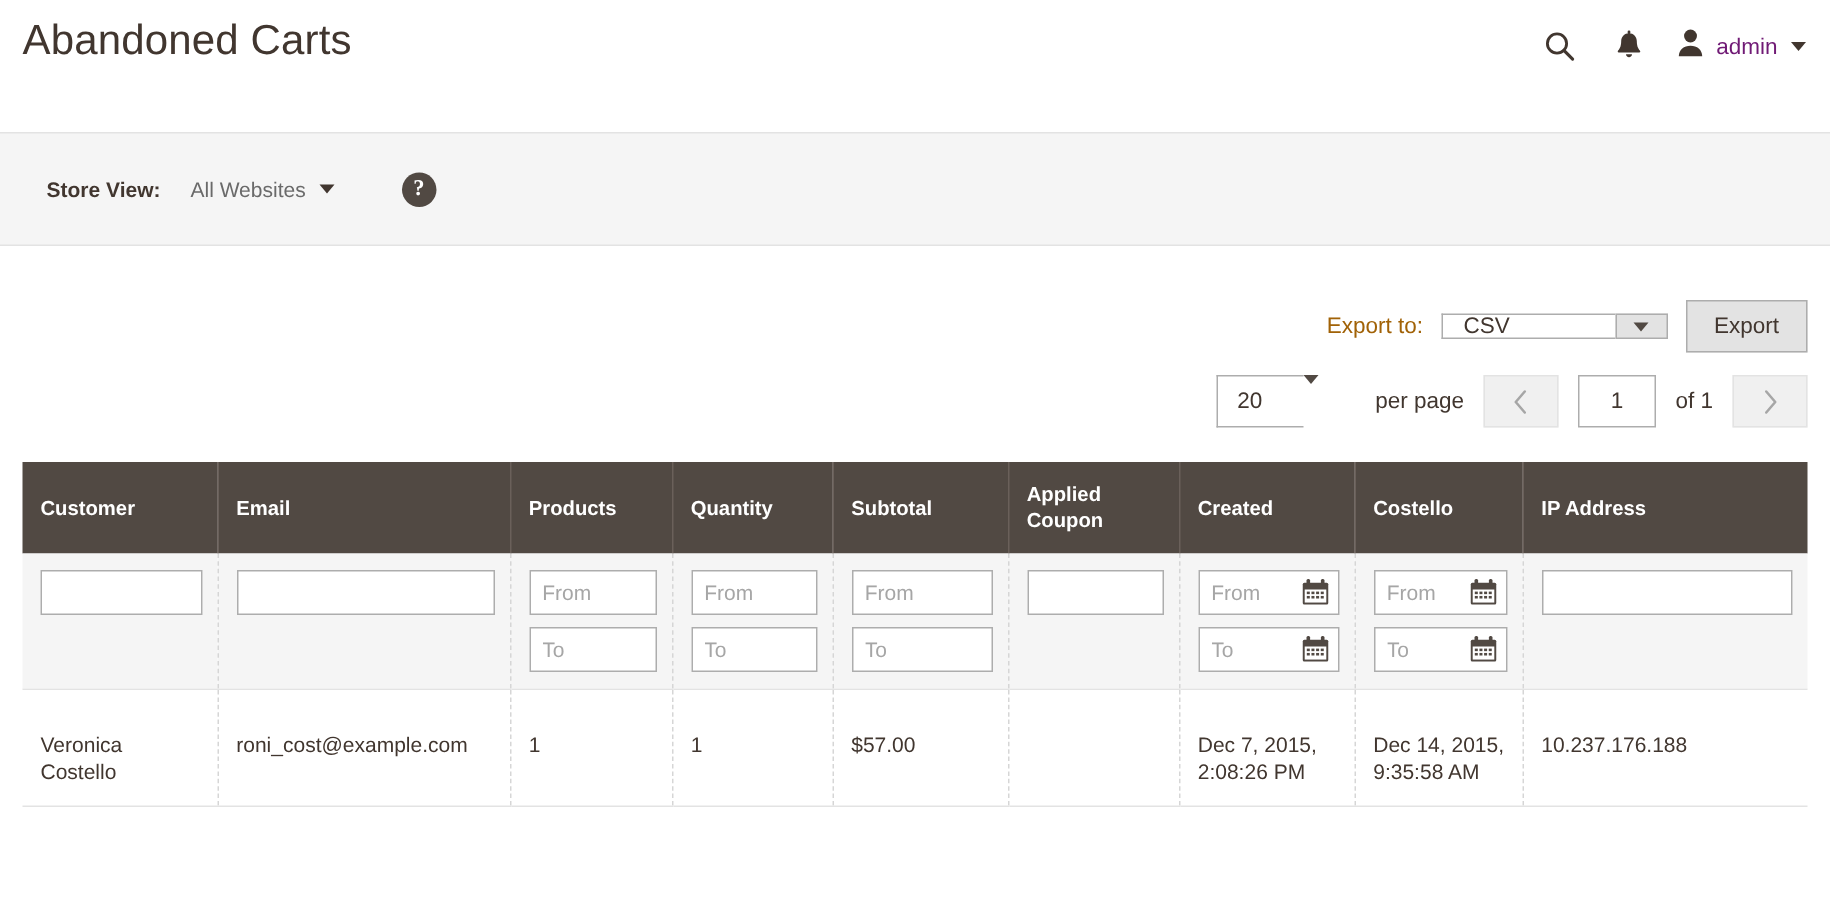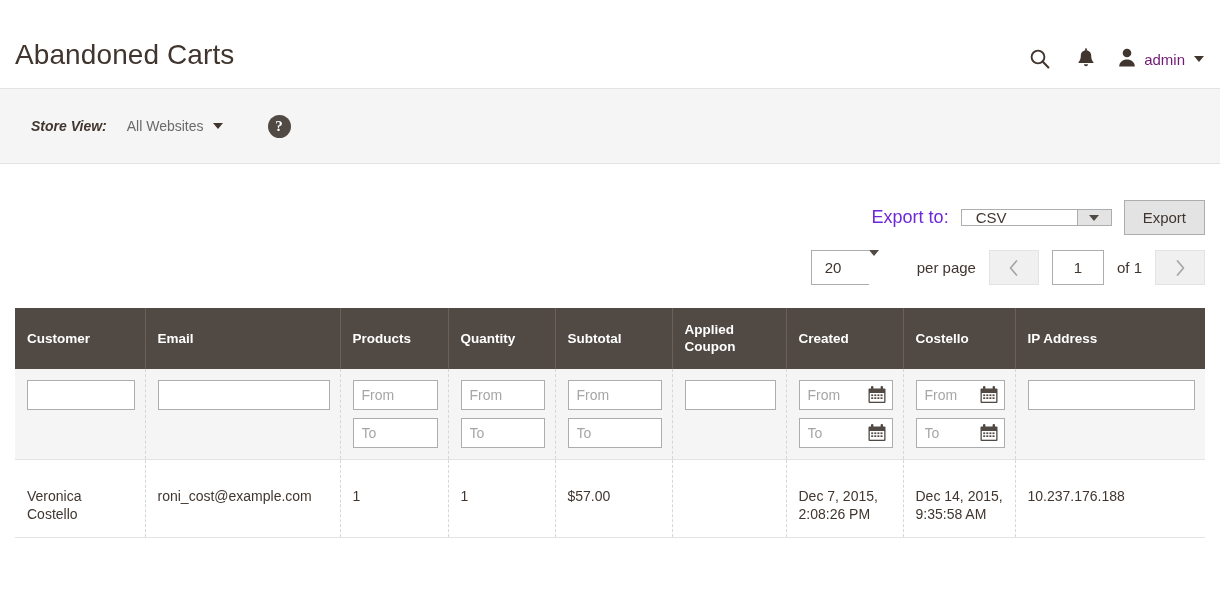--- a/index.html
+++ b/index.html
@@ -8,21 +8,21 @@
     width: 1220px; height: 599px;
     background: #ffffff;
     font-family: "Liberation Sans", sans-serif;
     color: #41362f;
     overflow: hidden;
   }
   .page { position: relative; width: 1220px; height: 599px; }
 
   
   .header {
-    position: absolute; left: 0; top: 0; width: 1220px; height: 62px; margin-top: 28px;
+    position: absolute; left: 0; top: 0; width: 1220px; height: 62px;
   }
   .page-title {
     position: absolute; left: 15px; top: 11px;
     font-size: 28px; font-weight: 400; color: #41362f;
     letter-spacing: 0.1px; white-space: nowrap;
   }
   .header-actions {
     position: absolute; right: 16px; top: 14px;
     display: flex; align-items: center; gap: 0px;
   }
@@ -47,21 +47,21 @@
 
   
   .storeview-bar {
     position: absolute; left: 0; top: 88px; width: 1220px; height: 76px;
     background: #f5f5f5;
     border-top: 1px solid #e3e3e3;
     border-bottom: 1px solid #e3e3e3;
     display: flex; align-items: center;
   }
   .sv-label {
-    margin-left: 31px; font-size: 14px; font-weight: bold; color: #41362f; font-style: italic;
+    margin-left: 31px; font-size: 14px; font-weight: bold; color: #41362f;
   }
   .sv-select {
     margin-left: 20px; display: flex; align-items: center; gap: 9px;
     cursor: pointer;
   }
   .sv-value { font-size: 14px; color: #6a6a6a; }
   .sv-caret {
     width: 0; height: 0;
     border-left: 5px solid transparent;
     border-right: 5px solid transparent;
@@ -74,21 +74,21 @@
     font-size: 15px; font-weight: bold;
     display: flex; align-items: center; justify-content: center;
     cursor: pointer; font-family: "Liberation Serif", serif;
   }
 
   
   .export-row {
     position: absolute; right: 15px; top: 200px;
     display: flex; align-items: center; gap: 12px;
   }
-  .export-label { font-size: 18px; color: #6d28d9; }
+  .export-label { font-size: 15px; color: #a16207; }
   .select-combo { display: flex; height: 17px; }
   .select-combo .sel-val {
     width: 116px; background: #ffffff;
     border: 1px solid #adadad; border-right: none;
     display: flex; align-items: center; padding-left: 14px;
     font-size: 15px; color: #41362f;
   }
   .select-combo .sel-arrow {
     width: 35px; background: #e3e3e3; border: 1px solid #adadad;
     display: flex; align-items: center; justify-content: center;

